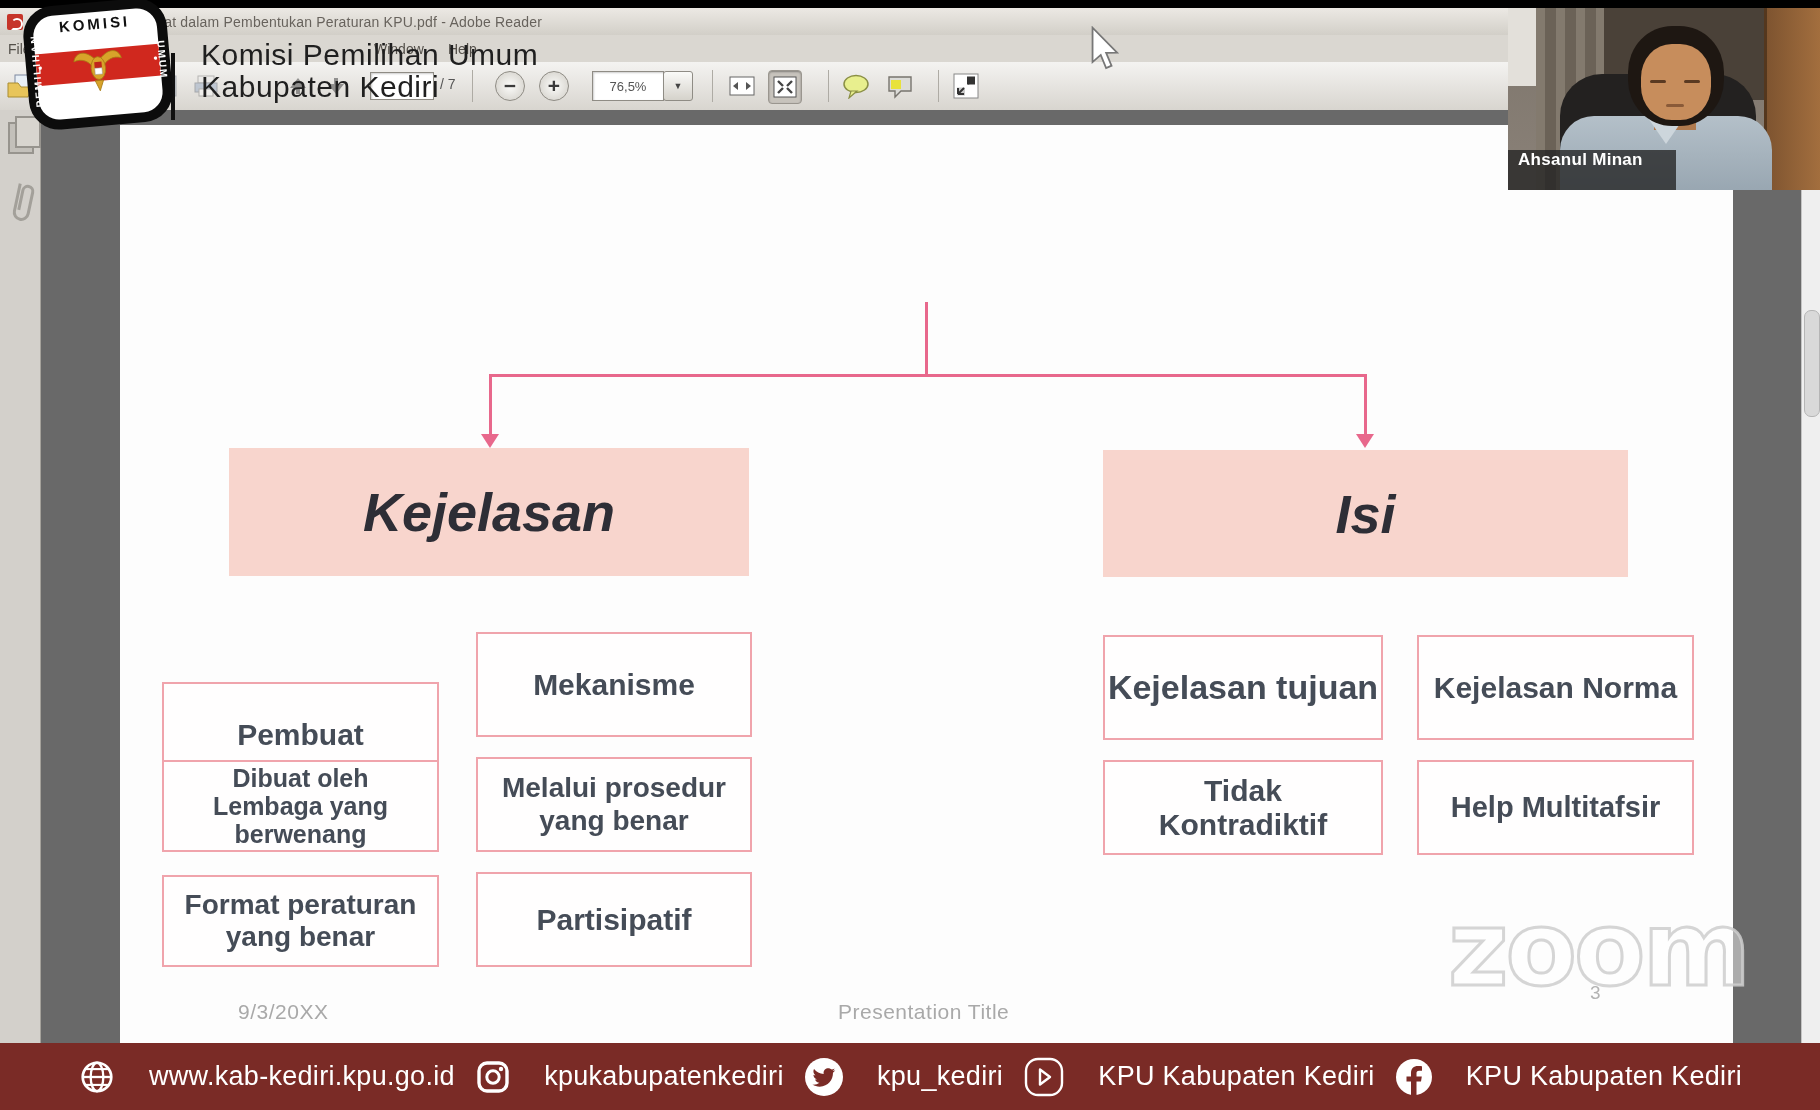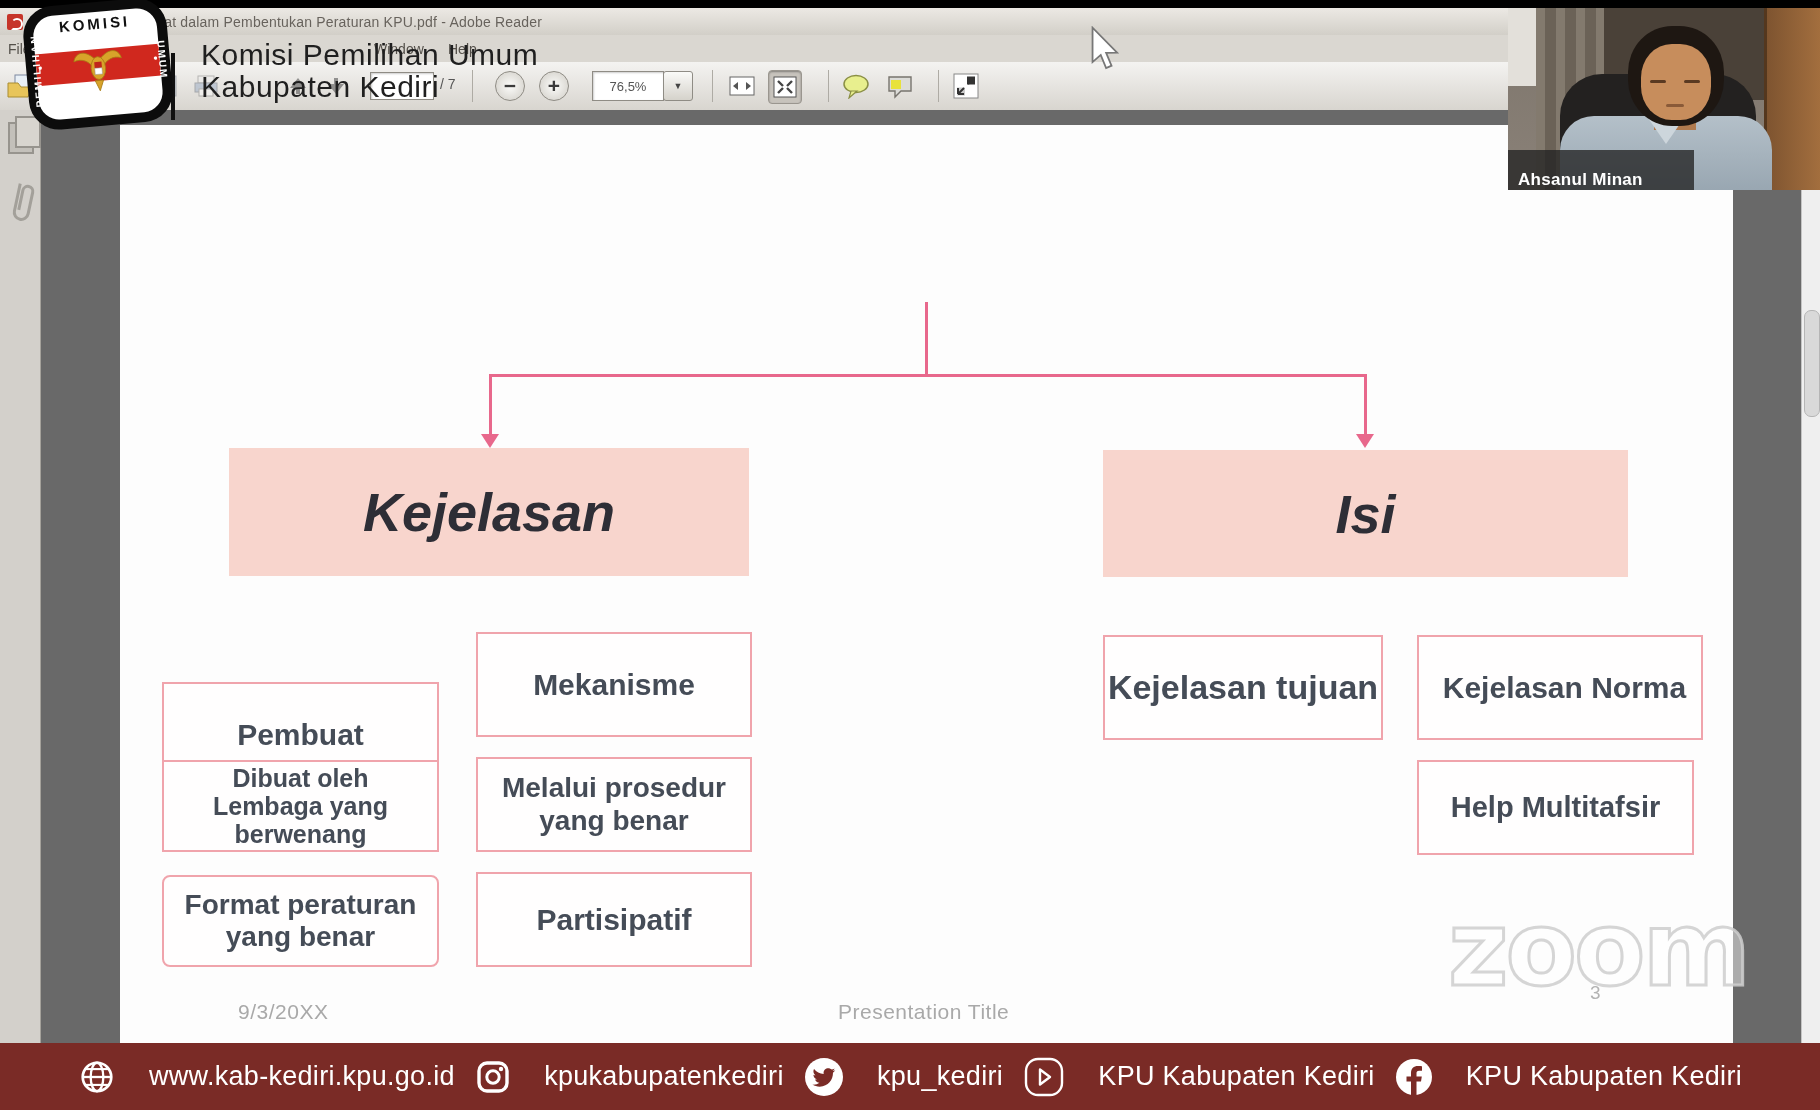--- a/index.html
+++ b/index.html
@@ -67,21 +67,21 @@
   .cam-cabinet{position:absolute;left:96px;top:0;width:168px;height:92px;background:#4a4138;}
   .cam-door{position:absolute;left:256px;top:0;width:56px;height:182px;background:linear-gradient(90deg,#7e5430,#a5703f);border-left:3px solid #54371e;}
   .cam-chair{position:absolute;left:52px;top:66px;width:196px;height:120px;background:#232120;border-radius:42px 42px 0 0;}
   .cam-shirt{position:absolute;left:52px;top:108px;width:212px;height:76px;background:linear-gradient(#b4c0c9,#98a6b1);border-radius:34px 34px 0 0;}
   .cam-collar{position:absolute;left:140px;top:110px;width:36px;height:26px;background:#cdd6dc;clip-path:polygon(0 0,100% 0,50% 100%);}
   .cam-neck{position:absolute;left:146px;top:92px;width:42px;height:30px;background:#b07a4e;}
   .cam-head{position:absolute;left:120px;top:18px;width:96px;height:100px;background:#1e1712;border-radius:46%;}
   .cam-face{position:absolute;left:133px;top:36px;width:70px;height:76px;background:#c78d5c;border-radius:44%;}
   .cam-eye{position:absolute;width:16px;height:3px;background:#5a3a22;border-radius:2px;top:72px;}
   .cam-mouth{position:absolute;left:158px;top:96px;width:18px;height:3px;background:#8a5a38;border-radius:2px;}
-  .cam-label{position:absolute;left:0;bottom:0;width:186px;height:40px;background:rgba(35,35,35,.78);display:flex;align-items:flex-end;}
+  .cam-label{position:absolute;left:0;bottom:0;width:168px;height:40px;background:rgba(35,35,35,.78);display:flex;align-items:flex-start;}
   .cam-label span{color:#fff;font-weight:bold;font-size:17px;margin-left:10px;letter-spacing:.3px;}
 
   
   .footer{position:absolute;left:0;top:1043px;width:1820px;height:67px;background:#7a2b26;z-index:70;
     display:flex;align-items:center;justify-content:space-between;padding:0 78px;box-sizing:border-box;}
   .fitem{display:flex;align-items:center;gap:33px;}
   .fitem .label{color:#fff;font-size:27px;letter-spacing:.3px;}
 
   
   .cursor{position:absolute;left:1086px;top:26px;z-index:90;}
@@ -225,26 +225,28 @@
     <span>Isi</span>
   </div>
 
   <div class="sbox" style="left:162px;top:635px;width:273px;height:101px;font-size:30px;margin-top:47px;">Pembuat</div>
   <div class="sbox" style="left:476px;top:632px;width:272px;height:101px;font-size:30px;">Mekanisme</div>
   <div class="sbox" style="left:162px;top:760px;width:273px;height:88px;font-size:25px;line-height:1.12;">Dibuat oleh
 Lembaga yang
 berwenang</div>
   <div class="sbox" style="left:476px;top:757px;width:272px;height:91px;font-size:28px;line-height:1.15;">Melalui prosedur
 yang benar</div>
-  <div class="sbox" style="left:162px;top:875px;width:273px;height:88px;font-size:28px;line-height:1.15;border-radius:8px;">Format peraturan
+  <div class="sbox" style="left:162px;top:875px;width:273px;height:88px;font-size:28px;line-height:1.15;">Format peraturan
 yang benar</div>
   <div class="sbox" style="left:476px;top:872px;width:272px;height:91px;font-size:30px;">Partisipatif</div>
 
   <div class="sbox" style="left:1103px;top:635px;width:276px;height:101px;font-size:34px;">Kejelasan tujuan</div>
-  <div class="sbox" style="left:1417px;top:635px;width:273px;height:101px;font-size:30px;padding-left:9px;">Kejelasan Norma</div>
+  <div class="sbox" style="left:1417px;top:635px;width:273px;height:101px;font-size:30px;">Kejelasan Norma</div>
+  <div class="sbox" style="left:1103px;top:760px;width:276px;height:91px;font-size:30px;line-height:1.12;">Tidak
+Kontradiktif</div>
   <div class="sbox" style="left:1417px;top:760px;width:273px;height:91px;font-size:29px;">Help Multitafsir</div>
 
   <div class="slide-foot" style="left:238px;top:1000px;">9/3/20XX</div>
   <div class="slide-foot" style="left:838px;top:1000px;">Presentation Title</div>
   <div class="pagenum">3</div>
 
   <div class="zoomwm">zoom</div>
 
   <div class="scrollbar">
     <div class="scrollthumb"></div>

